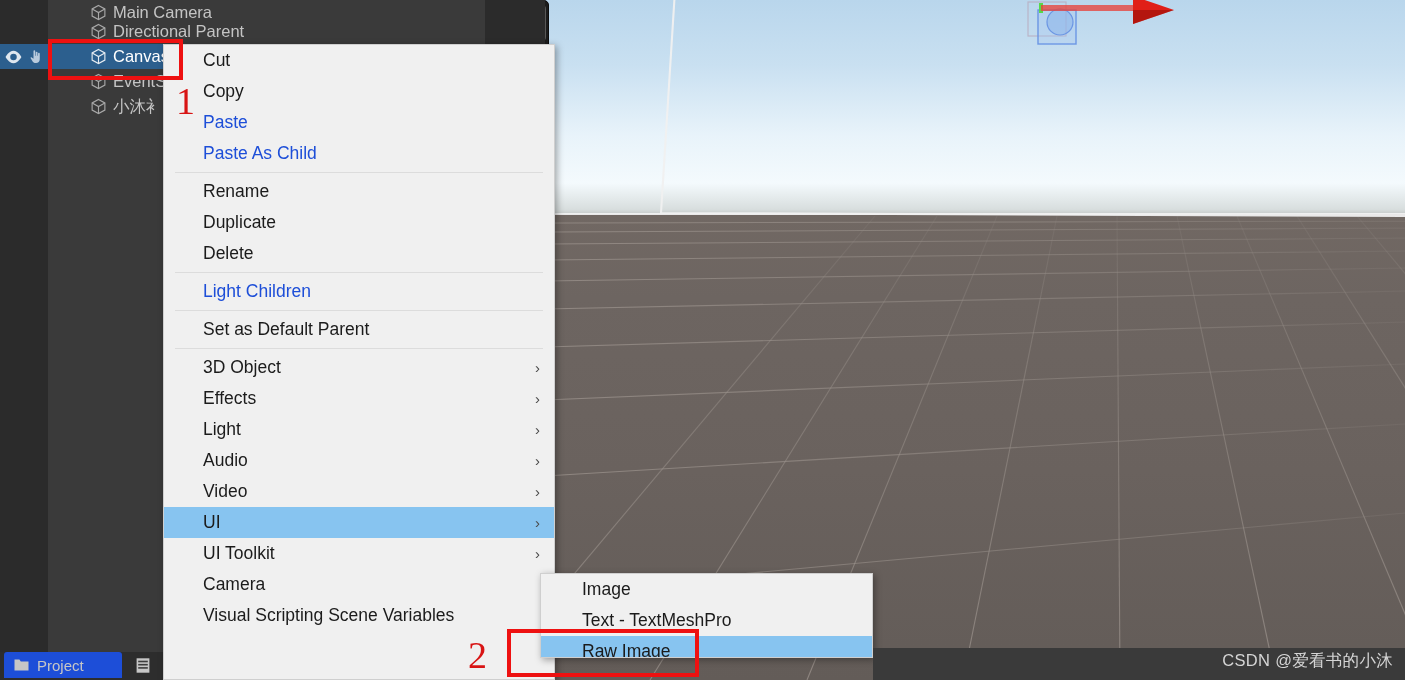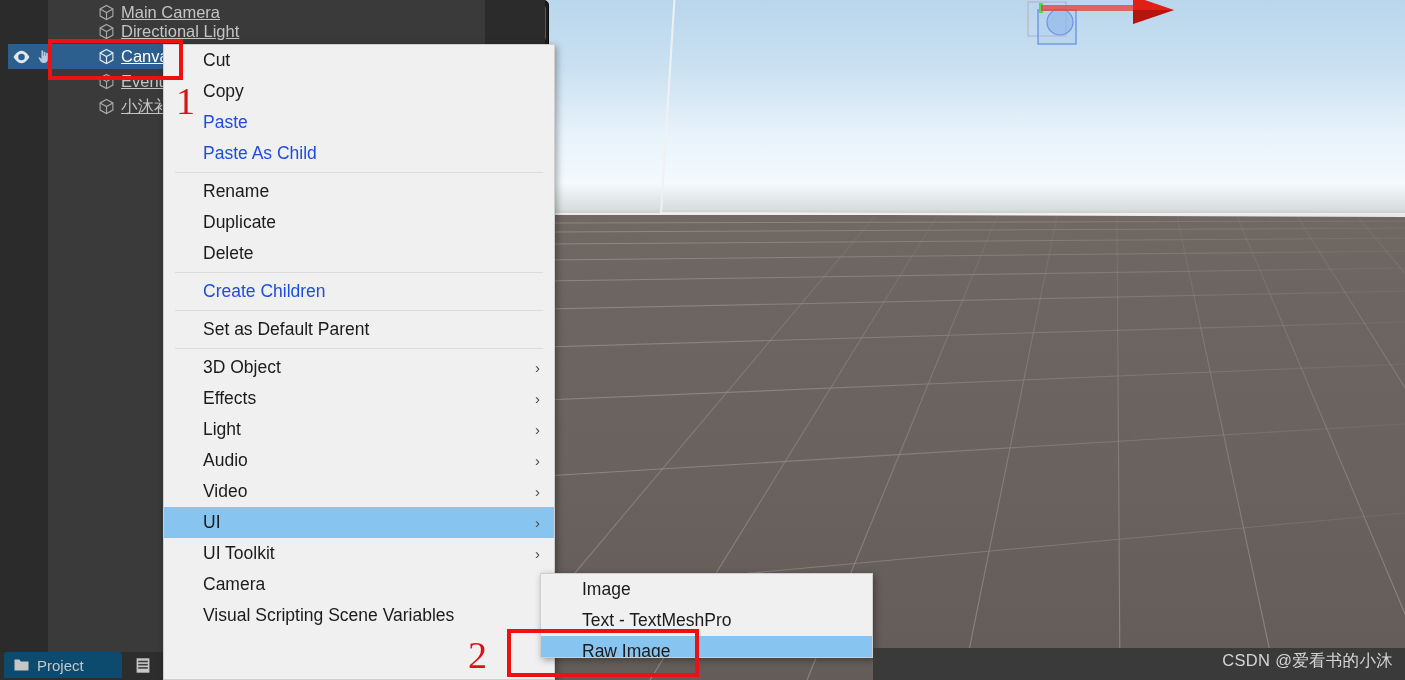--- a/index.html
+++ b/index.html
@@ -48,33 +48,33 @@
 
   
   #hierarchy {
     position:absolute; left:0; top:0; width:545px; height:680px;
     background:#3a3a3a;
   }
   .gutter {
     position:absolute; left:0; top:0; width:48px; height:652px; background:#2b2b2b;
   }
   .h-row {
-    position:absolute; left:8px; width:485px; height:25px;
+    position:absolute; left:0; width:485px; height:25px;
     display:flex; align-items:center;
-    color:#c4c4c4; font-size:16.5px; white-space:nowrap;text-decoration:underline;
+    color:#c4c4c4; font-size:16.5px; white-space:nowrap;
   }
   .h-row.selected { background:#2c5f8e; color:#fff; }
   .h-row .vis { width:48px; display:flex; align-items:center; gap:4px; padding-left:4px; }
   .h-row .cube { margin-left:42px; margin-right:6px; display:flex; }
   .h-strip-bottom {
     position:absolute; left:0; top:652px; width:545px; height:28px; background:#2d2d2d;
   }
   #project-tab {
     position:absolute; left:4px; top:652px; width:118px; height:26px;
-    background:#0c4a6e; border-radius:3px 3px 0 0;
+    background:#1d4ed8; border-radius:3px 3px 0 0;
     display:flex; align-items:center; gap:7px; padding-left:9px;
     color:#c6c6c6; font-size:15px;
   }
   #console-tab {
     position:absolute; left:126px; top:652px; width:34px; height:26px;
     display:flex; align-items:center; justify-content:center;
   }
 
   
   .h-divider {
@@ -219,21 +219,21 @@
   </div>
 
   <div class="h-row" style="top:19px">
     <span class="vis"></span>
     <span class="cube">
       <svg width="17" height="17" viewBox="0 0 24 24" fill="none" stroke="#a8a8a8" stroke-width="1.6">
         <path d="M12 2l9 5v10l-9 5-9-5V7z"></path>
           <path d="M3 7l9 5 9-5M12 12v10"></path>
       </svg>
     </span>
-    <span>Directional Light</span>
+    <span>Directional Parent</span>
   </div>
 
   <div class="h-row selected" style="top:44px">
     <span class="vis">
       <svg width="19" height="14" viewBox="0 0 24 18" fill="#dfe7ef">
         <path d="M12 1C6 1 1.8 9 1.8 9S6 17 12 17s10.2-8 10.2-8S18 1 12 1zm0 12.2A4.2 4.2 0 1116.2 9 4.2 4.2 0 0112 13.2z"></path>
         <circle cx="12" cy="9" r="2.3" fill="#2c5f8e"></circle>
       </svg>
       <svg width="17" height="16" viewBox="0 0 24 24" fill="#b9cbdd">
         <path d="M9 3a1.3 1.3 0 012.6 0v7h.8V5.4a1.3 1.3 0 012.6 0V10h.8V7a1.3 1.3 0 012.6 0v8.2c0 3.4-2.2 5.8-5.6 5.8-3.1 0-4.4-1.2-6-3.8l-2-3.3c-.6-1 .8-2 1.5-1L9 14.6z"></path>
@@ -307,21 +307,21 @@
       <span>Rename</span>
     </div>
   <div class="mi">
       <span>Duplicate</span>
     </div>
   <div class="mi">
       <span>Delete</span>
     </div>
   <div class="sep"></div>
   <div class="mi disabled">
-      <span>Create Children</span>
+      <span>Light Children</span>
     </div>
   <div class="sep"></div>
   <div class="mi">
       <span>Set as Default Parent</span>
     </div>
   <div class="sep"></div>
   <div class="mi">
       <span>3D Object</span>
       <span class="arrow">›</span>
     </div>

